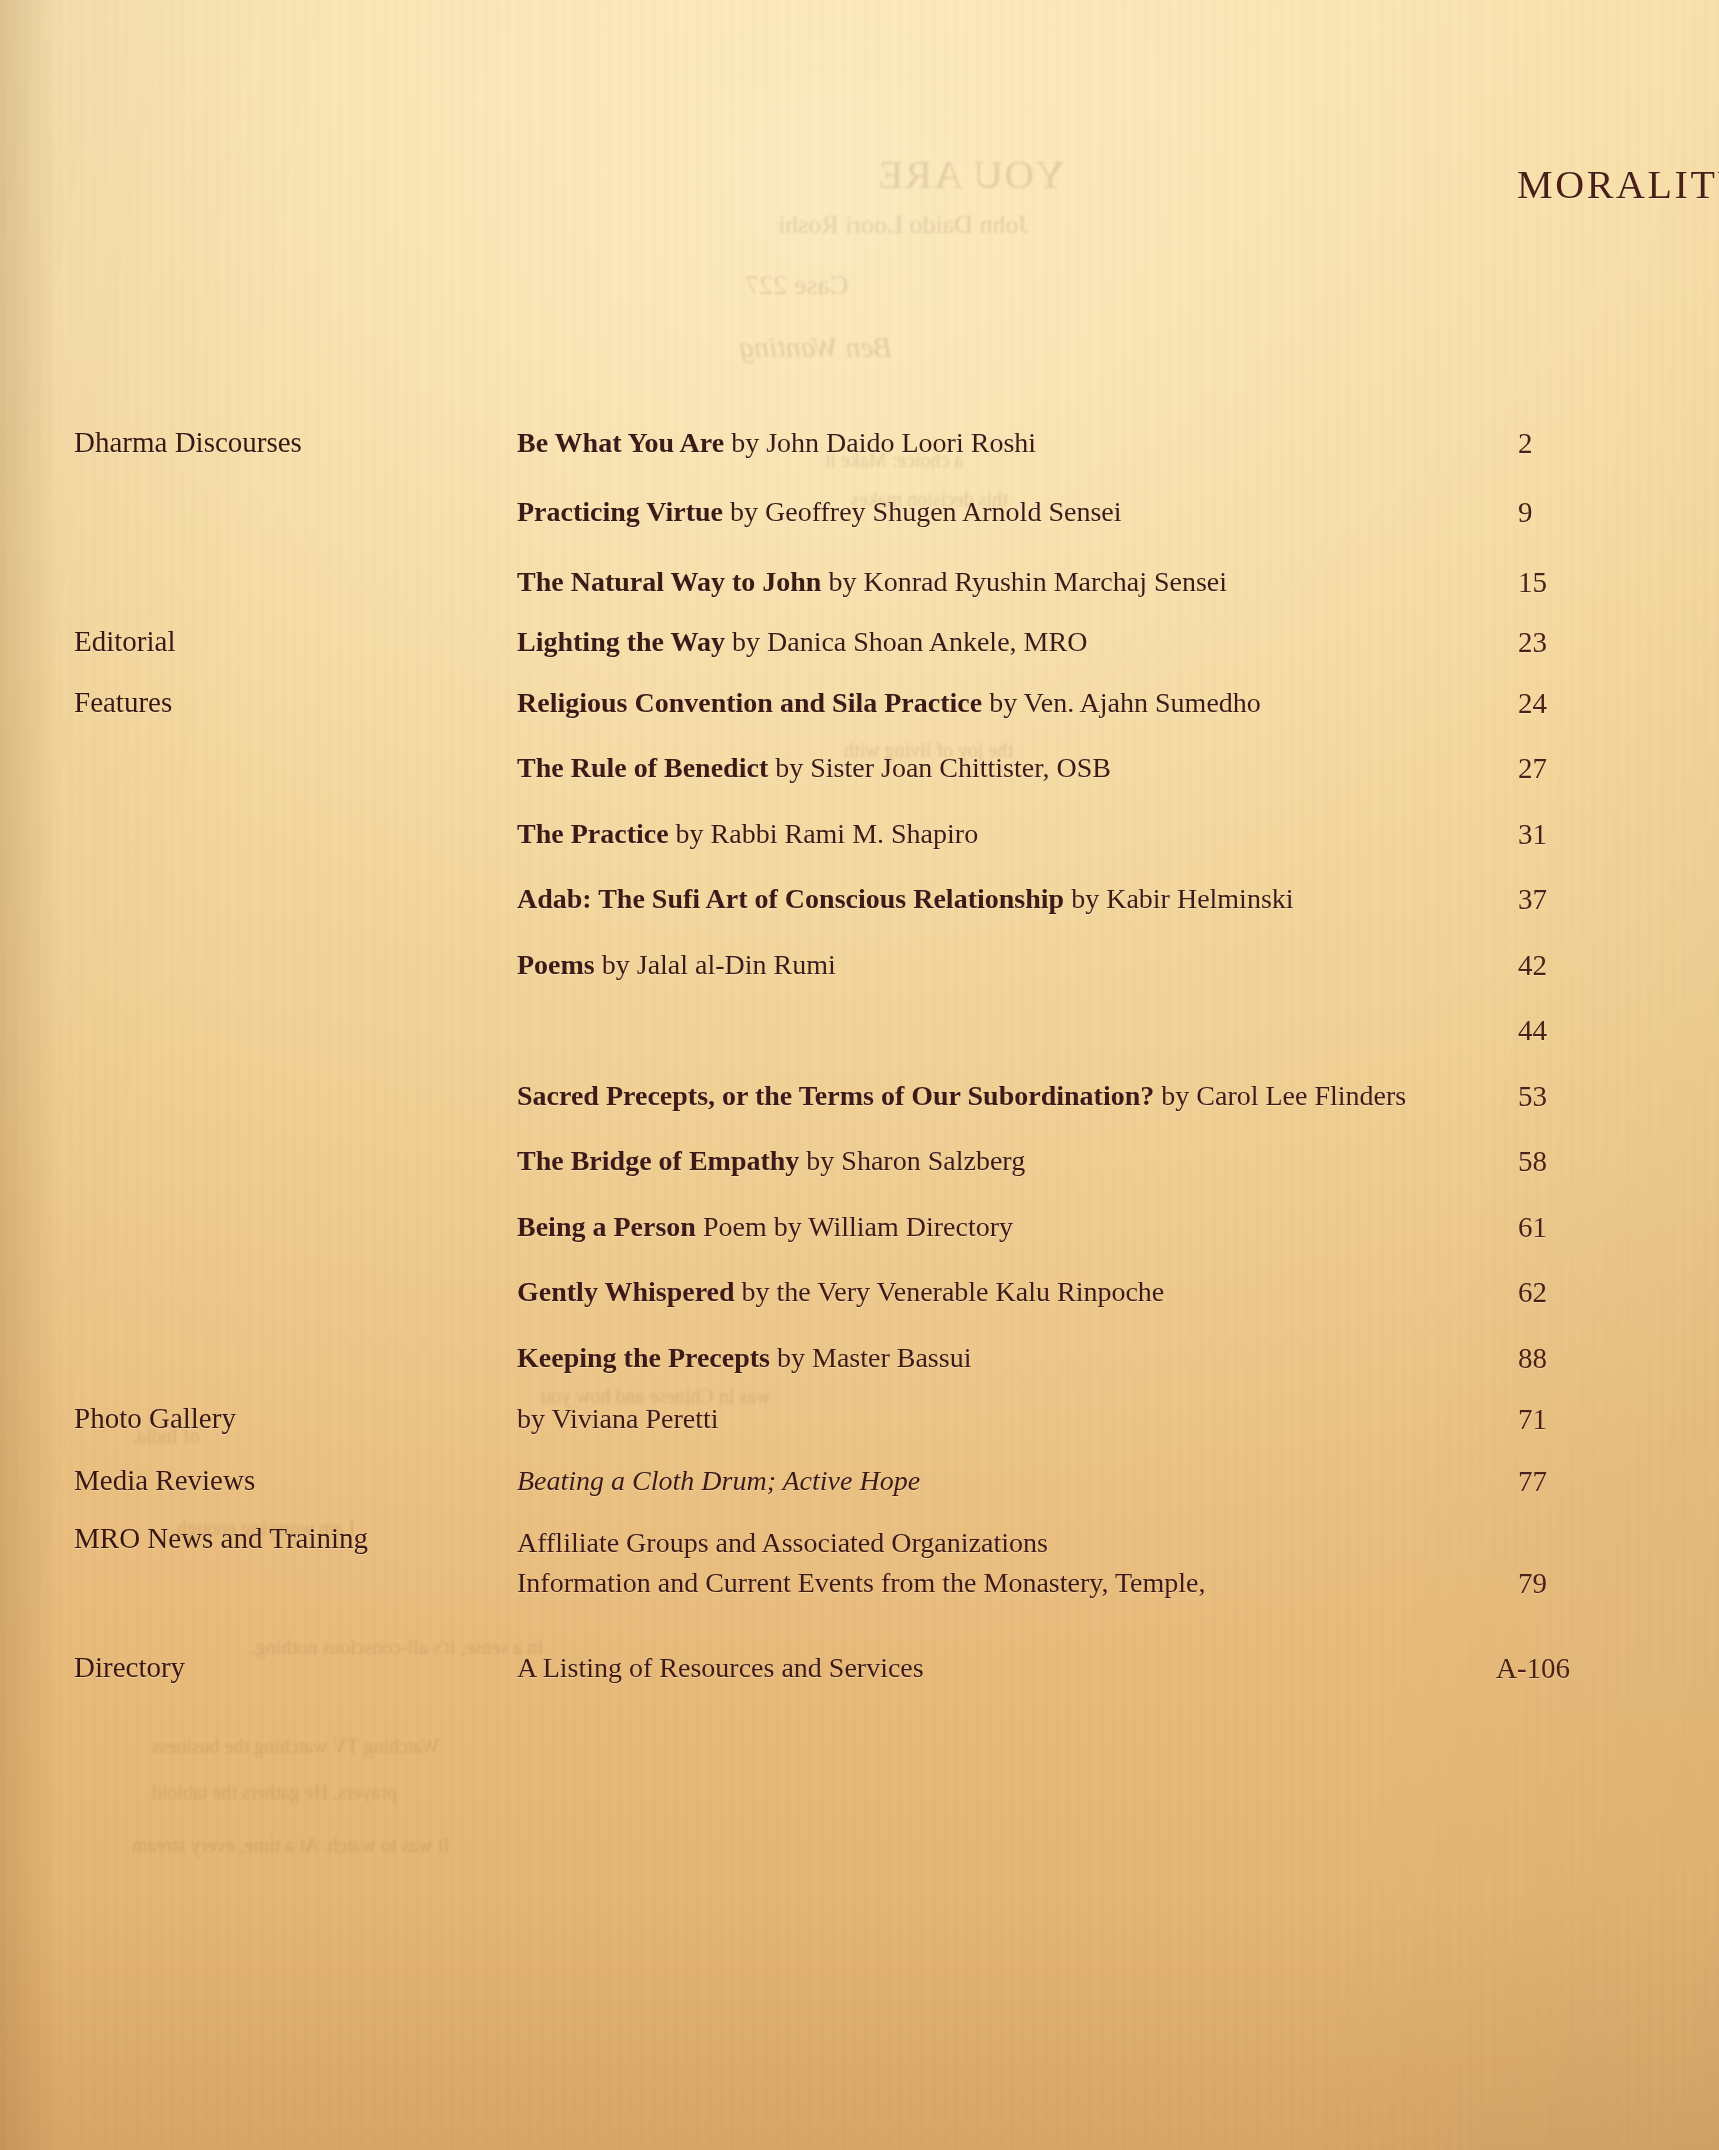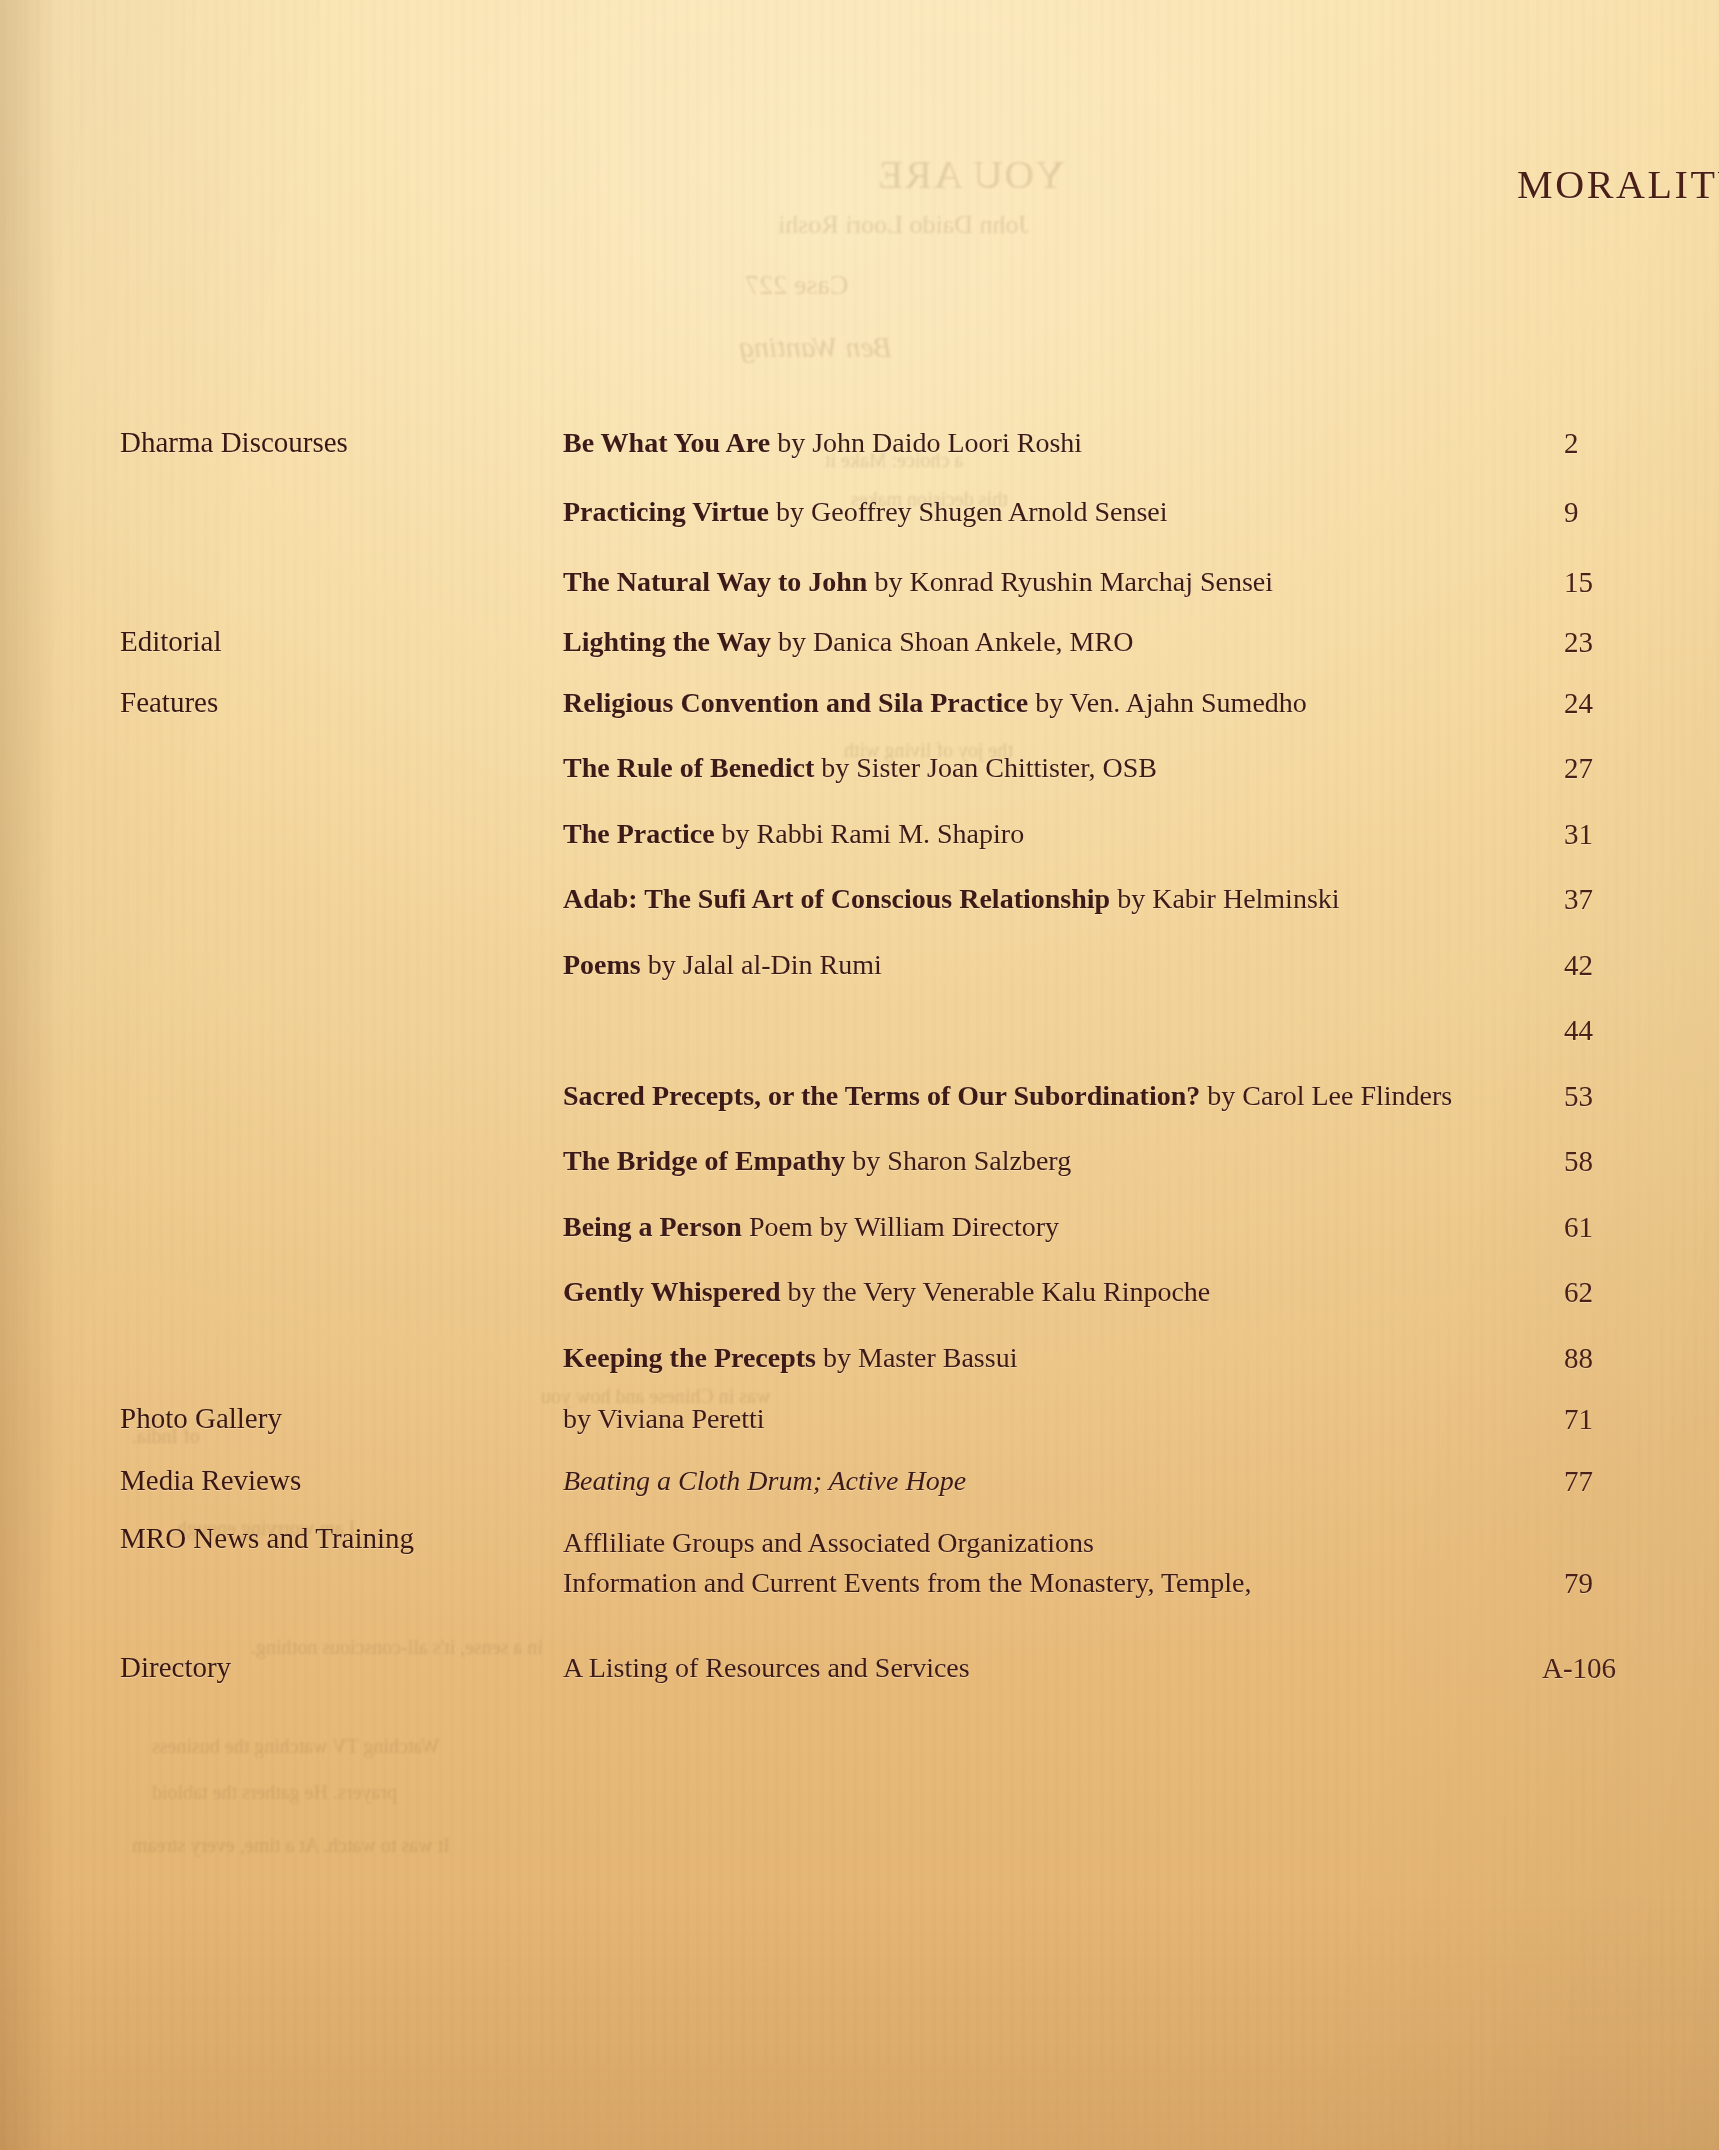--- a/index.html
+++ b/index.html
@@ -102,21 +102,20 @@
     top: 427px;
     left: 0;
     width: 1720px;
   }
 
   .row {
     position: relative;
     display: grid;
     grid-template-columns: 74px 443px 975px 228px;
     align-items: start;
-    margin-left: 46px;
   }
 
   .cat {
     grid-column: 2;
     font-size: 29px;
     line-height: 1.05;
     color: #3b1714;
     white-space: nowrap;
     text-shadow: 0 0.7px 0.7px rgba(255,248,220,0.45);
   }

